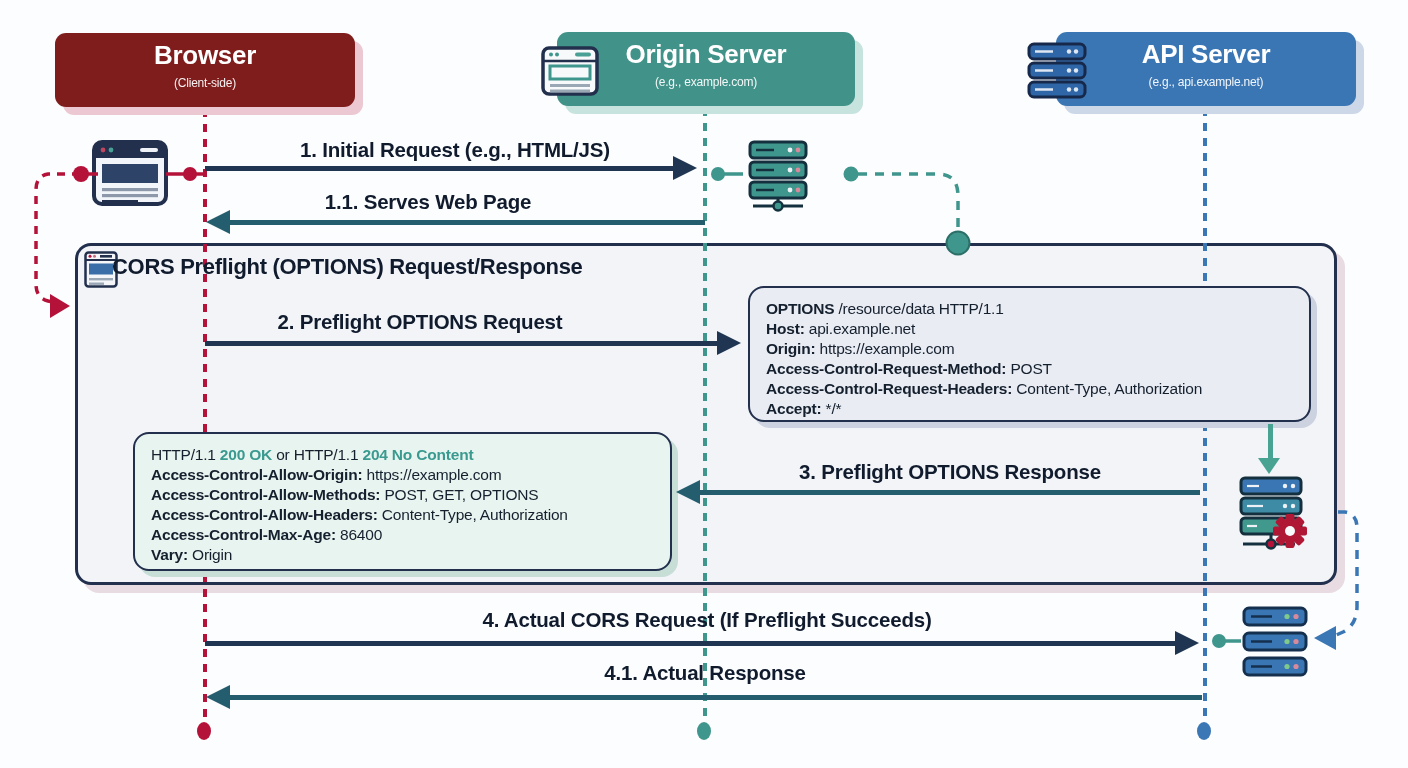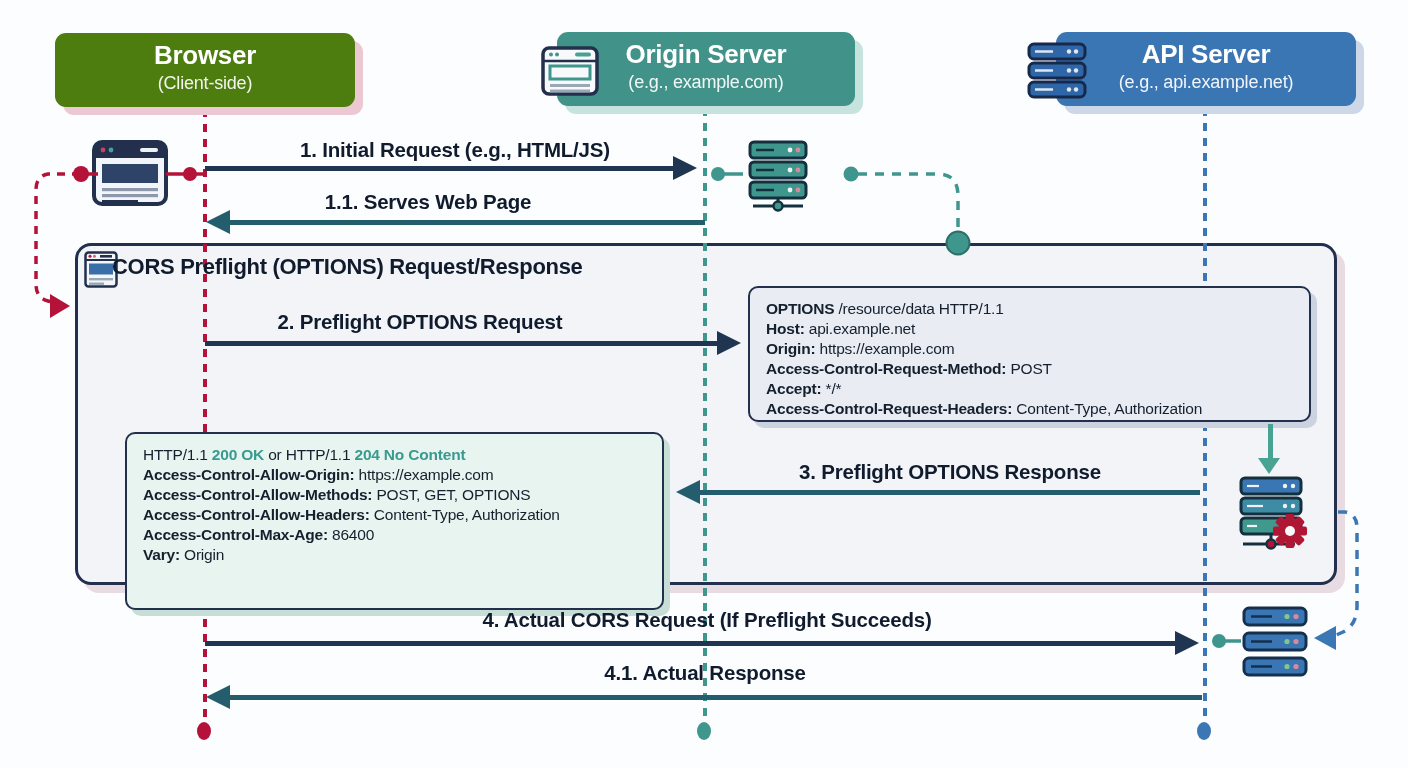--- a/index.html
+++ b/index.html
@@ -15,22 +15,22 @@
     --tealtxt:#3a9a8f;
   }
   *{margin:0;padding:0;box-sizing:border-box}
   html,body{width:1408px;height:768px;overflow:hidden}
   body{font-family:"Liberation Sans",sans-serif;background:#fcfdfe}
   .stage{position:relative;width:1408px;height:768px;background:#fcfdfe;overflow:hidden}
 
   
   .hdr{position:absolute;height:74px;border-radius:11px;color:#fff;text-align:center;padding-top:6px;z-index:4}
   .hdr-title{font-size:26px;font-weight:bold;line-height:32px;letter-spacing:-0.3px}
-  .hdr-sub{font-size:18px;line-height:24px;color:rgba(255,255,255,.93);letter-spacing:-0.2px}
-  .hdr-browser{left:55px;top:33px;width:300px;background:#4d7c0f;box-shadow:8px 8px 0 #ecc8d2}
+  .hdr-sub{font-size:12px;line-height:24px;color:rgba(255,255,255,.93);letter-spacing:-0.2px}
+  .hdr-browser{left:55px;top:33px;width:300px;background:#7f1d1d;box-shadow:8px 8px 0 #ecc8d2}
   .hdr-origin{left:557px;top:32px;width:298px;background:#41938a;box-shadow:8px 8px 0 #c6e3dd}
   .hdr-api{left:1056px;top:32px;width:300px;background:#3a76b4;box-shadow:8px 8px 0 #ccd8e8}
 
   
   .lifeline{position:absolute;width:3.5px;z-index:2;background:repeating-linear-gradient(to bottom,var(--c) 0 8px,transparent 8px 15px)}
   .ll-browser{--c:var(--crimson);left:203px;top:109px;height:618px}
   .ll-origin{--c:var(--teal);left:703px;top:108px;height:620px}
   .ll-api{--c:var(--blue);left:1203px;top:108px;height:620px}
   .dot-end{position:absolute;width:14px;height:18px;border-radius:50%;z-index:4}
 
@@ -40,24 +40,24 @@
 
   
   .msg-label{position:absolute;font-size:20.5px;font-weight:bold;color:var(--ink);text-align:center;letter-spacing:-0.2px;z-index:4}
   .aline{position:absolute;height:4.5px;z-index:4}
   .ahead{position:absolute;width:0;height:0;z-index:4}
   .ahead-r{border-top:12px solid transparent;border-bottom:12px solid transparent;border-left:24px solid var(--c)}
   .ahead-l{border-top:12px solid transparent;border-bottom:12px solid transparent;border-right:24px solid var(--c)}
   .ahead-d{border-left:11px solid transparent;border-right:11px solid transparent;border-top:16px solid var(--teal2)}
 
   
-  .code-box{position:absolute;border:2.5px solid var(--navy);border-radius:10px;z-index:3;color:var(--code)}
+  .code-box{position:absolute;border:2.5px solid var(--navy);border-radius:16px;z-index:3;color:var(--code)}
   .code-box .inner{padding:11px 16px}
   .req-box{left:748px;top:286px;width:563px;height:136px;background:#e9ecf3;box-shadow:6px 6px 0 #ccd2df}
-  .resp-box{left:125px;top:432px;width:539px;height:178px;background:#e8f4f0;box-shadow:6px 6px 0 #c7ded7}
+  .resp-box{left:133px;top:432px;width:539px;height:139px;background:#e8f4f0;box-shadow:6px 6px 0 #c7ded7}
   .code-line{font-size:15.5px;line-height:20px;letter-spacing:-0.2px;white-space:nowrap}
   .seg-b{font-weight:bold}
   .seg-n{font-weight:normal}
   .seg-t{font-weight:bold;color:var(--tealtxt)}
 
   .icon{position:absolute;z-index:4}
   svg{display:block}
   .overlay{position:absolute;left:0;top:0;z-index:5;pointer-events:none}
 </style>
 </head>
@@ -181,22 +181,22 @@
   <div class="msg-label" style="left:205px;top:310px;width:430px">2. Preflight OPTIONS Request</div>
   <div class="aline" style="left:205px;top:341px;width:512px;background:var(--req)"></div>
   <div class="ahead ahead-r" style="--c:var(--req);left:717px;top:331px"></div>
 
   <div class="code-box req-box">
     <div class="inner">
         <div class="code-line"><span class="seg-b">OPTIONS</span><span class="seg-n"> /resource/data HTTP/1.1</span></div>
         <div class="code-line"><span class="seg-b">Host:</span><span class="seg-n"> api.example.net</span></div>
         <div class="code-line"><span class="seg-b">Origin:</span><span class="seg-n"> https://example.com</span></div>
         <div class="code-line"><span class="seg-b">Access-Control-Request-Method:</span><span class="seg-n"> POST</span></div>
+        <div class="code-line"><span class="seg-b">Access-Control-Request-Headers:</span><span class="seg-n"> Content-Type, Authorization</span></div>
         <div class="code-line"><span class="seg-b">Accept:</span><span class="seg-n"> */*</span></div>
-        <div class="code-line"><span class="seg-b">Access-Control-Request-Headers:</span><span class="seg-n"> Content-Type, Authorization</span></div>
       </div>
   </div>
 
   <div class="aline" style="left:1268px;top:424px;width:4.5px;height:36px;background:var(--teal2)"></div>
   <div class="ahead ahead-d" style="left:1258px;top:458px"></div>
   <div class="icon" style="left:1233px;top:474px">
     <svg width="80" height="90" viewBox="0 0 80 90">
       <rect x="8" y="4" width="60" height="16" rx="4" fill="#3a76b4" stroke="#14303e" stroke-width="3"></rect>
       <rect x="8" y="24" width="60" height="16" rx="4" fill="#3e8ba6" stroke="#14303e" stroke-width="3"></rect>
       <rect x="8" y="44" width="60" height="16" rx="4" fill="#41998e" stroke="#14303e" stroke-width="3"></rect>

